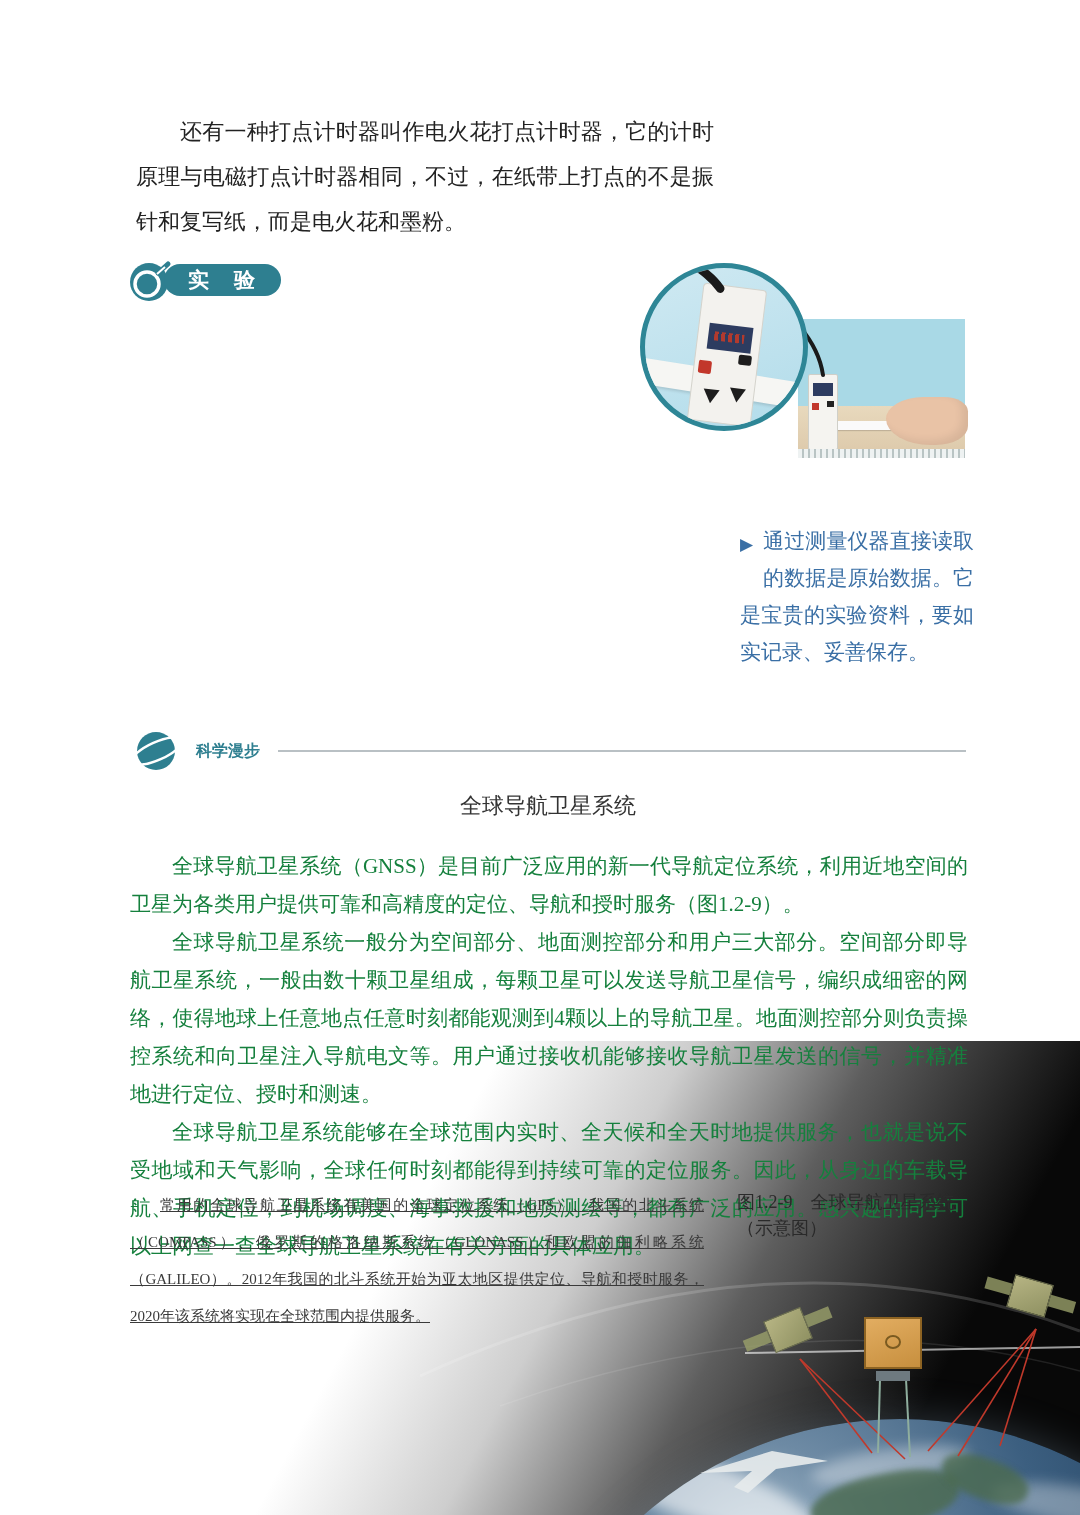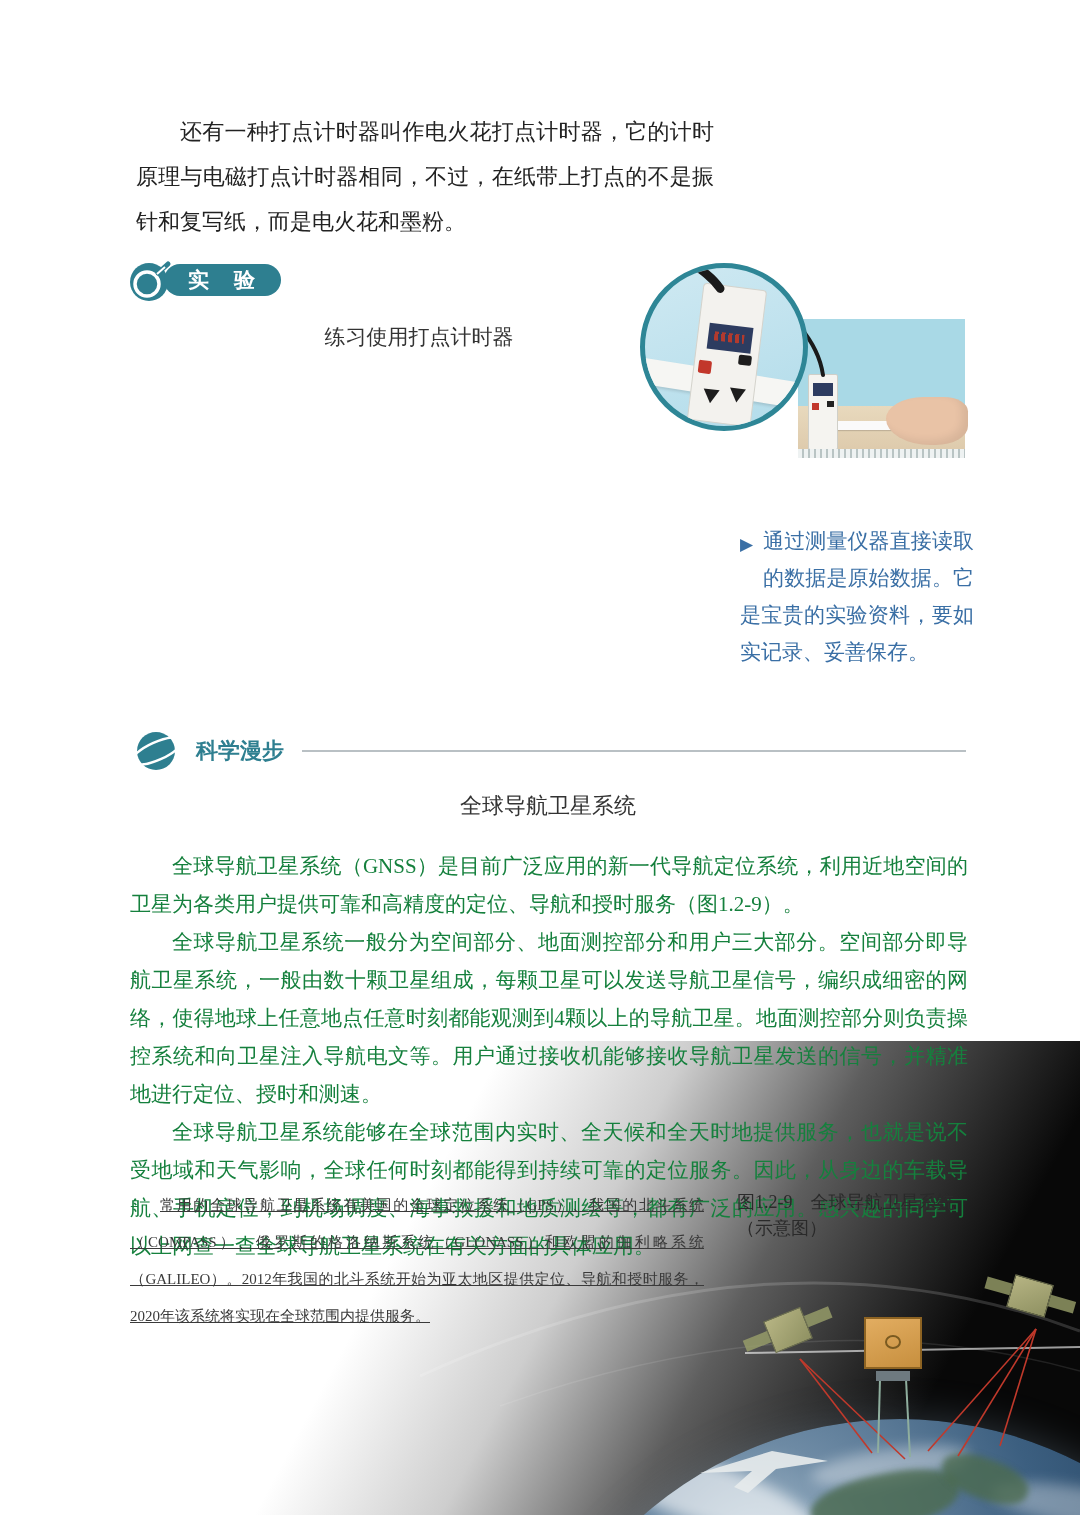--- a/index.html
+++ b/index.html
@@ -72,21 +72,21 @@
 
   
   .note{left:740px;top:522px;width:234px;color:var(--note-blue);
     font-size:21px;line-height:37px;z-index:2;}
   .note .arrow{float:left;font-size:17px;margin:3px 10px 0 0;}
 
   
   .walk{left:130px;top:726px;width:836px;display:flex;align-items:center;z-index:2;}
   .walk-icon{width:58px;height:48px;flex:0 0 auto;margin-right:8px;}
   .walk-label{font-family:Liberation Mono, monospace;
-    font-size:22px;font-weight:bold;color:var(--teal);white-space:nowrap;text-align:center;}
+    font-size:16px;font-weight:bold;color:var(--teal);white-space:nowrap;text-align:center;}
   .walk-line{flex:1;height:2px;background:var(--line-gray);margin-left:18px;}
 
   .gnss-title{left:130px;top:790px;width:836px;text-align:center;
     font-family:"Liberation Sans","DejaVu Sans",sans-serif;font-size:22px;color:#333;z-index:2;}
 
   .gnss{left:130px;top:846px;width:838px;font-size:21px;line-height:38px;color:#15803d;z-index:2;}
   .gnss p{text-indent:2em;text-align:justify;}
 
   .gnss-last{left:130px;top:1186px;width:574px;font-size:15px;line-height:37px;color:#3a3a3a;
     text-indent:2em;z-index:2;text-decoration:underline;}
@@ -168,21 +168,20 @@
 
   <div class="abs exp-badge">
     <svg class="badge-icon" viewBox="0 0 46 46">
       <circle cx="21" cy="25" r="19" fill="var(--teal)"></circle>
       <circle cx="19" cy="27" r="12" fill="none" stroke="#fff" stroke-width="3.5"></circle>
       <line x1="30" y1="16" x2="40" y2="7" stroke="var(--teal)" stroke-width="5" stroke-linecap="round"></line>
       <line x1="29" y1="17" x2="37" y2="10" stroke="#fff" stroke-width="2"></line>
     </svg>
     <div class="badge-pill">实　验</div>
   </div>
-  <div class="abs exp-title">练习使用打点计时器</div>
 
 
   <div class="abs fig1-photo">
     <div class="fig1-table"></div>
     <div class="fig1-tape"></div>
     <div class="fig1-hand"></div>
     <div class="fig1-device">
       <div class="fig1-disp"></div>
       <div class="fig1-red"></div>
       <div class="fig1-blk"></div>

